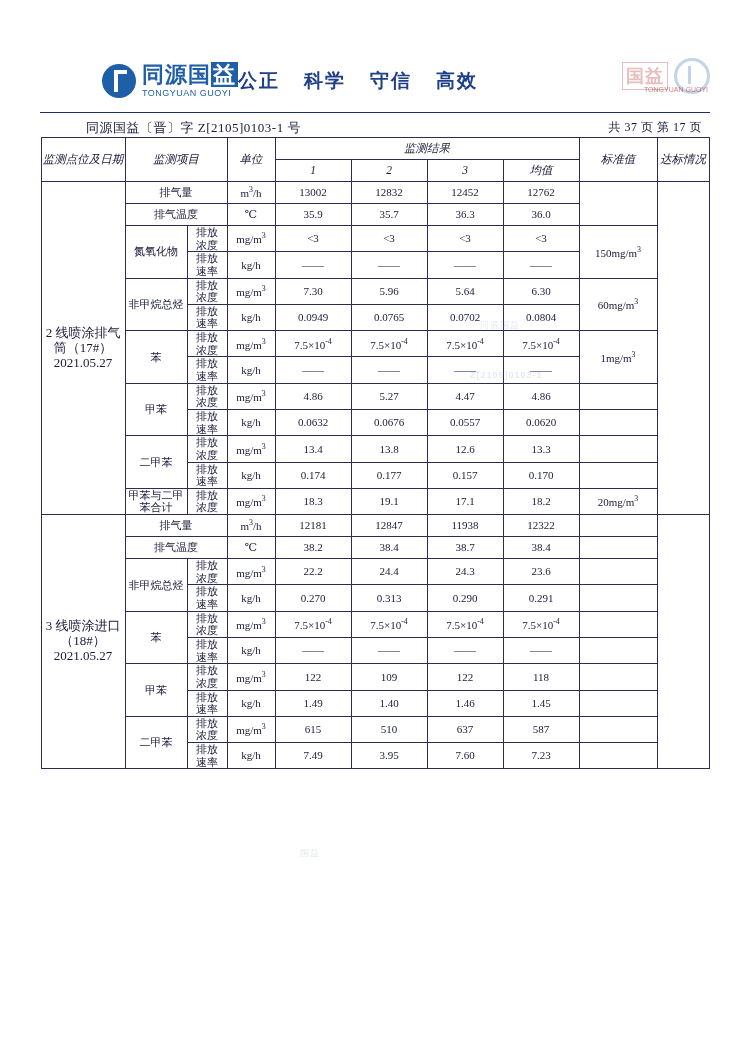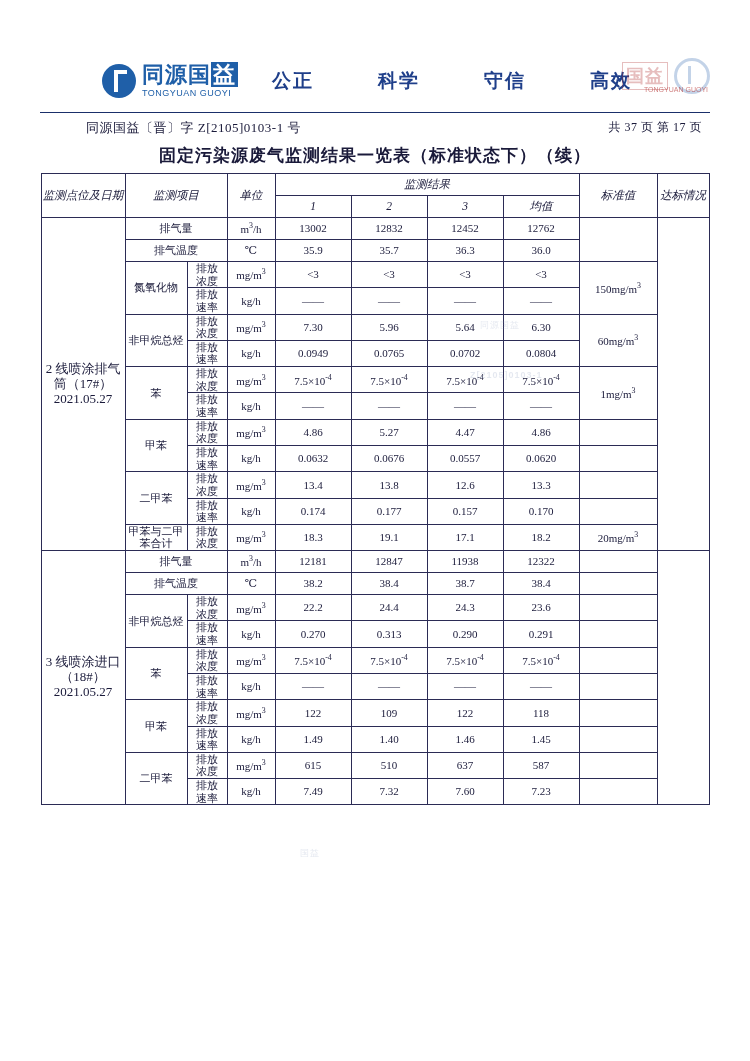--- a/index.html
+++ b/index.html
@@ -80,22 +80,21 @@
   }
   .logo-en {
     font-family: "Liberation Sans", sans-serif;
     font-size: 9px;
     color: #1f5fa8;
     letter-spacing: 0.5px;
     margin-top: 3px;
   }
   .slogans {
     display: flex;
-    margin-left: 34px;
-    gap: 64px;
+    gap: 24px;
   }
   .slogan {
     font-family: "Liberation Sans", sans-serif;
     font-weight: bold;
     font-size: 19px;
     color: #1f3f8a;
     letter-spacing: 2px;
   }
   .watermark-right {
     position: absolute;
@@ -242,21 +241,20 @@
     </div>
     <div class="wm-sub">TONGYUAN GUOYI</div>
   </div>
   <hr class="header-rule">
 
   <div class="docline">
     <div class="docno">同源国益〔晋〕字 Z[2105]0103-1 号</div>
     <div class="pageno">共 37 页  第 17 页</div>
   </div>
 
-  <div class="doc-title">固定污染源废气监测结果一览表（标准状态下）（续）</div>
 
   <table class="main">
     <colgroup>
       <col style="width:84px">
       <col style="width:62px">
       <col style="width:40px">
       <col style="width:48px">
       <col style="width:76px">
       <col style="width:76px">
       <col style="width:76px">
@@ -486,21 +484,21 @@
           <td class="cell-l">615</td>
           <td class="cell-l">510</td>
           <td class="cell-l">637</td>
           <td class="cell-l">587</td>
           <td></td>
         </tr>
         <tr>
           <td class="two-line">排放<br>速率</td>
           <td>kg/h</td>
           <td class="cell-l">7.49</td>
-          <td class="cell-l">7.32</td>
+          <td class="cell-l">3.95</td>
           <td class="cell-l">7.60</td>
           <td class="cell-l">7.23</td>
           <td></td>
         </tr>
       </tbody>
   </table>
 
   <div class="ghost" style="left:480px; top:267px;">同源国益</div>
   <div class="ghost" style="left:470px; top:318px;font-weight:bold;">Z[2105]0103-1</div>
   <div class="ghost" style="left:300px; top:795px;">国益</div>

